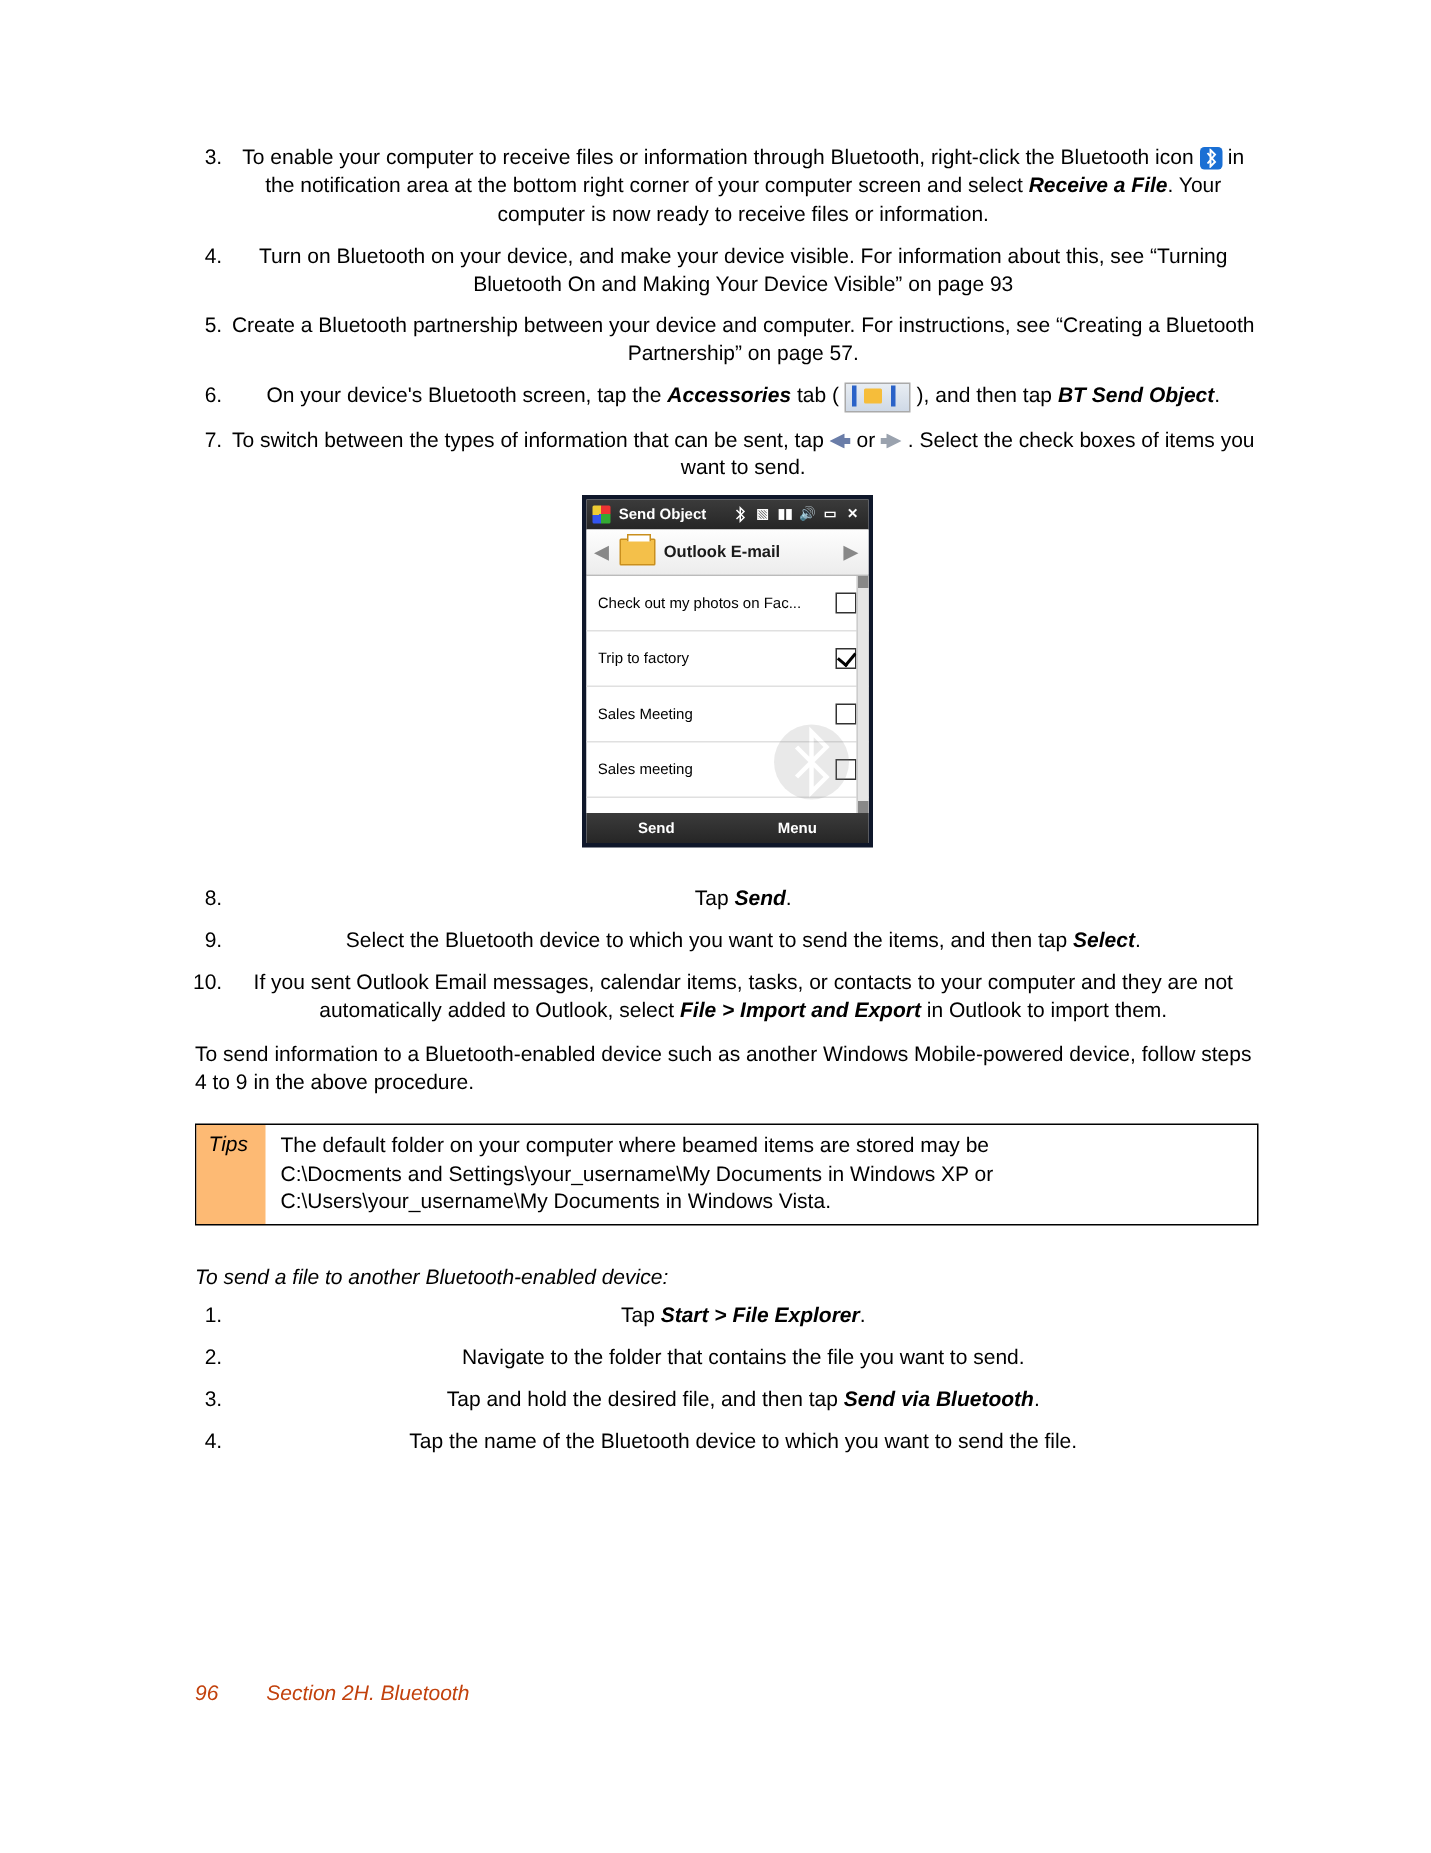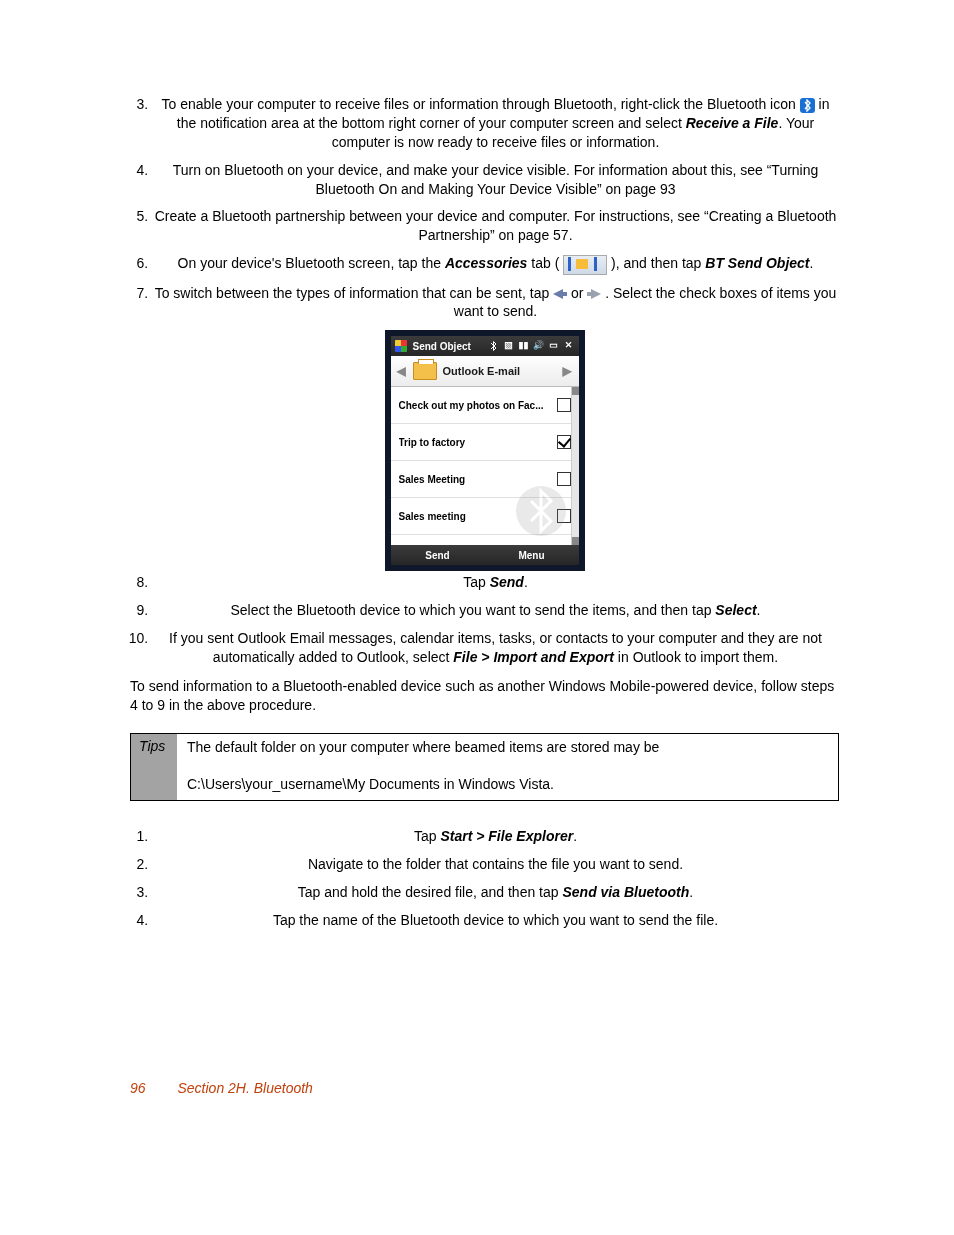--- a/index.html
+++ b/index.html
@@ -52,22 +52,22 @@
   .tab-icons .t2 { position:absolute; left:12px; top:3px; width:12px; height:10px; background:#f6bd3a; border-radius:1px; }
   .tab-icons .t3 { position:absolute; left:30px; top:1px; width:3px; height:14px; background:#2a62c8; }
   .arrow-left, .arrow-right {
     display: inline-block; vertical-align: middle;
   }
   .arrow-left svg, .arrow-right svg { display:block; }
 
   
   .screenshot {
     width: 188px;
-    margin: 0 auto 2px auto;
-    border: 6px solid #0f172a;
+    margin: 0 auto 24px auto;
+    border: 3px solid #0f172a;
     background: #fff;
     font-size: 10px;
   }
   .ss-titlebar {
     height: 20px;
     background: linear-gradient(#3b3b3b,#262626);
     color: #fff;
     display: flex;
     align-items: center;
     padding: 0 4px;
@@ -103,21 +103,21 @@
     background:#fff; border:1px solid #c98f1e; border-bottom:none;
   }
   .ss-cat-label { flex:1; color:#1a1a1a; }
   .ss-listarea { position: relative; background:#fff; }
   .ss-row {
     height: 36px;
     border-bottom: 1px solid #e0e0e0;
     display: flex;
     align-items: center;
     padding: 0 8px;
-    font-weight: bold;
+    font-weight: normal;
     font-size: 10px;
     color: #000;
   }
   .ss-row:last-of-type { border-bottom: none; height: 34px; }
   .ss-label { flex: 1; overflow:hidden; white-space:nowrap; text-overflow:ellipsis; padding-right:6px; }
   .ss-check {
     width: 12px; height: 12px; border: 1px solid #333; background:#fff; position:relative;
   }
   .ss-check.checked:before {
     content:""; position:absolute; left:1px; top:1px; width:9px; height:6px;
@@ -141,21 +141,21 @@
   .ss-footer div { flex:1; display:flex; align-items:center; justify-content:center; }
 
   p.plain { margin: 10px 0 18px 0; line-height:1.35; }
 
   .tips-box {
     border: 1px solid #000;
     margin: 0 0 26px 0;
     display: flex;
   }
   .tips-label {
-    background: #a3a3a3;
+    background: #fdba74;
     font-style: italic;
     font-weight: normal;
     padding: 4px 8px;
     width: 30px;
   }
   .tips-content {
     padding: 4px 10px 6px 10px;
     line-height: 1.35;
     flex:1;
   }
@@ -283,25 +283,26 @@
     <span>If you sent Outlook Email messages, calendar items, tasks, or contacts to your computer and they are not automatically added to Outlook, select </span><span class="bold-italic">File &gt; Import and Export</span><span> in Outlook to import them.</span>
   </li>
 </ol>
 
 <p class="plain">To send information to a Bluetooth-enabled device such as another Windows Mobile-powered device, follow steps 4 to 9 in the above procedure.</p>
 
 <div class="tips-box">
   <div class="tips-label">Tips</div>
   <div class="tips-content">
     <span>The default folder on your computer where beamed items are stored may be</span><br>
-    <br>
+    <span>C:\Docments and Settings\your_username\My Documents in Windows XP or</span><br>
     <span>C:\Users\your_username\My Documents in Windows Vista.</span>
   </div>
 </div>
 
+<div class="subheading">To send a file to another Bluetooth-enabled device:</div>
 
 <ol class="main-list">
   <li>
     <span>Tap </span><span class="bold-italic">Start &gt; File Explorer</span><span>.</span>
   </li>
   <li>Navigate to the folder that contains the file you want to send.</li>
   <li>
     <span>Tap and hold the desired file, and then tap </span><span class="bold-italic">Send via Bluetooth</span><span>.</span>
   </li>
   <li>Tap the name of the Bluetooth device to which you want to send the file.</li>

